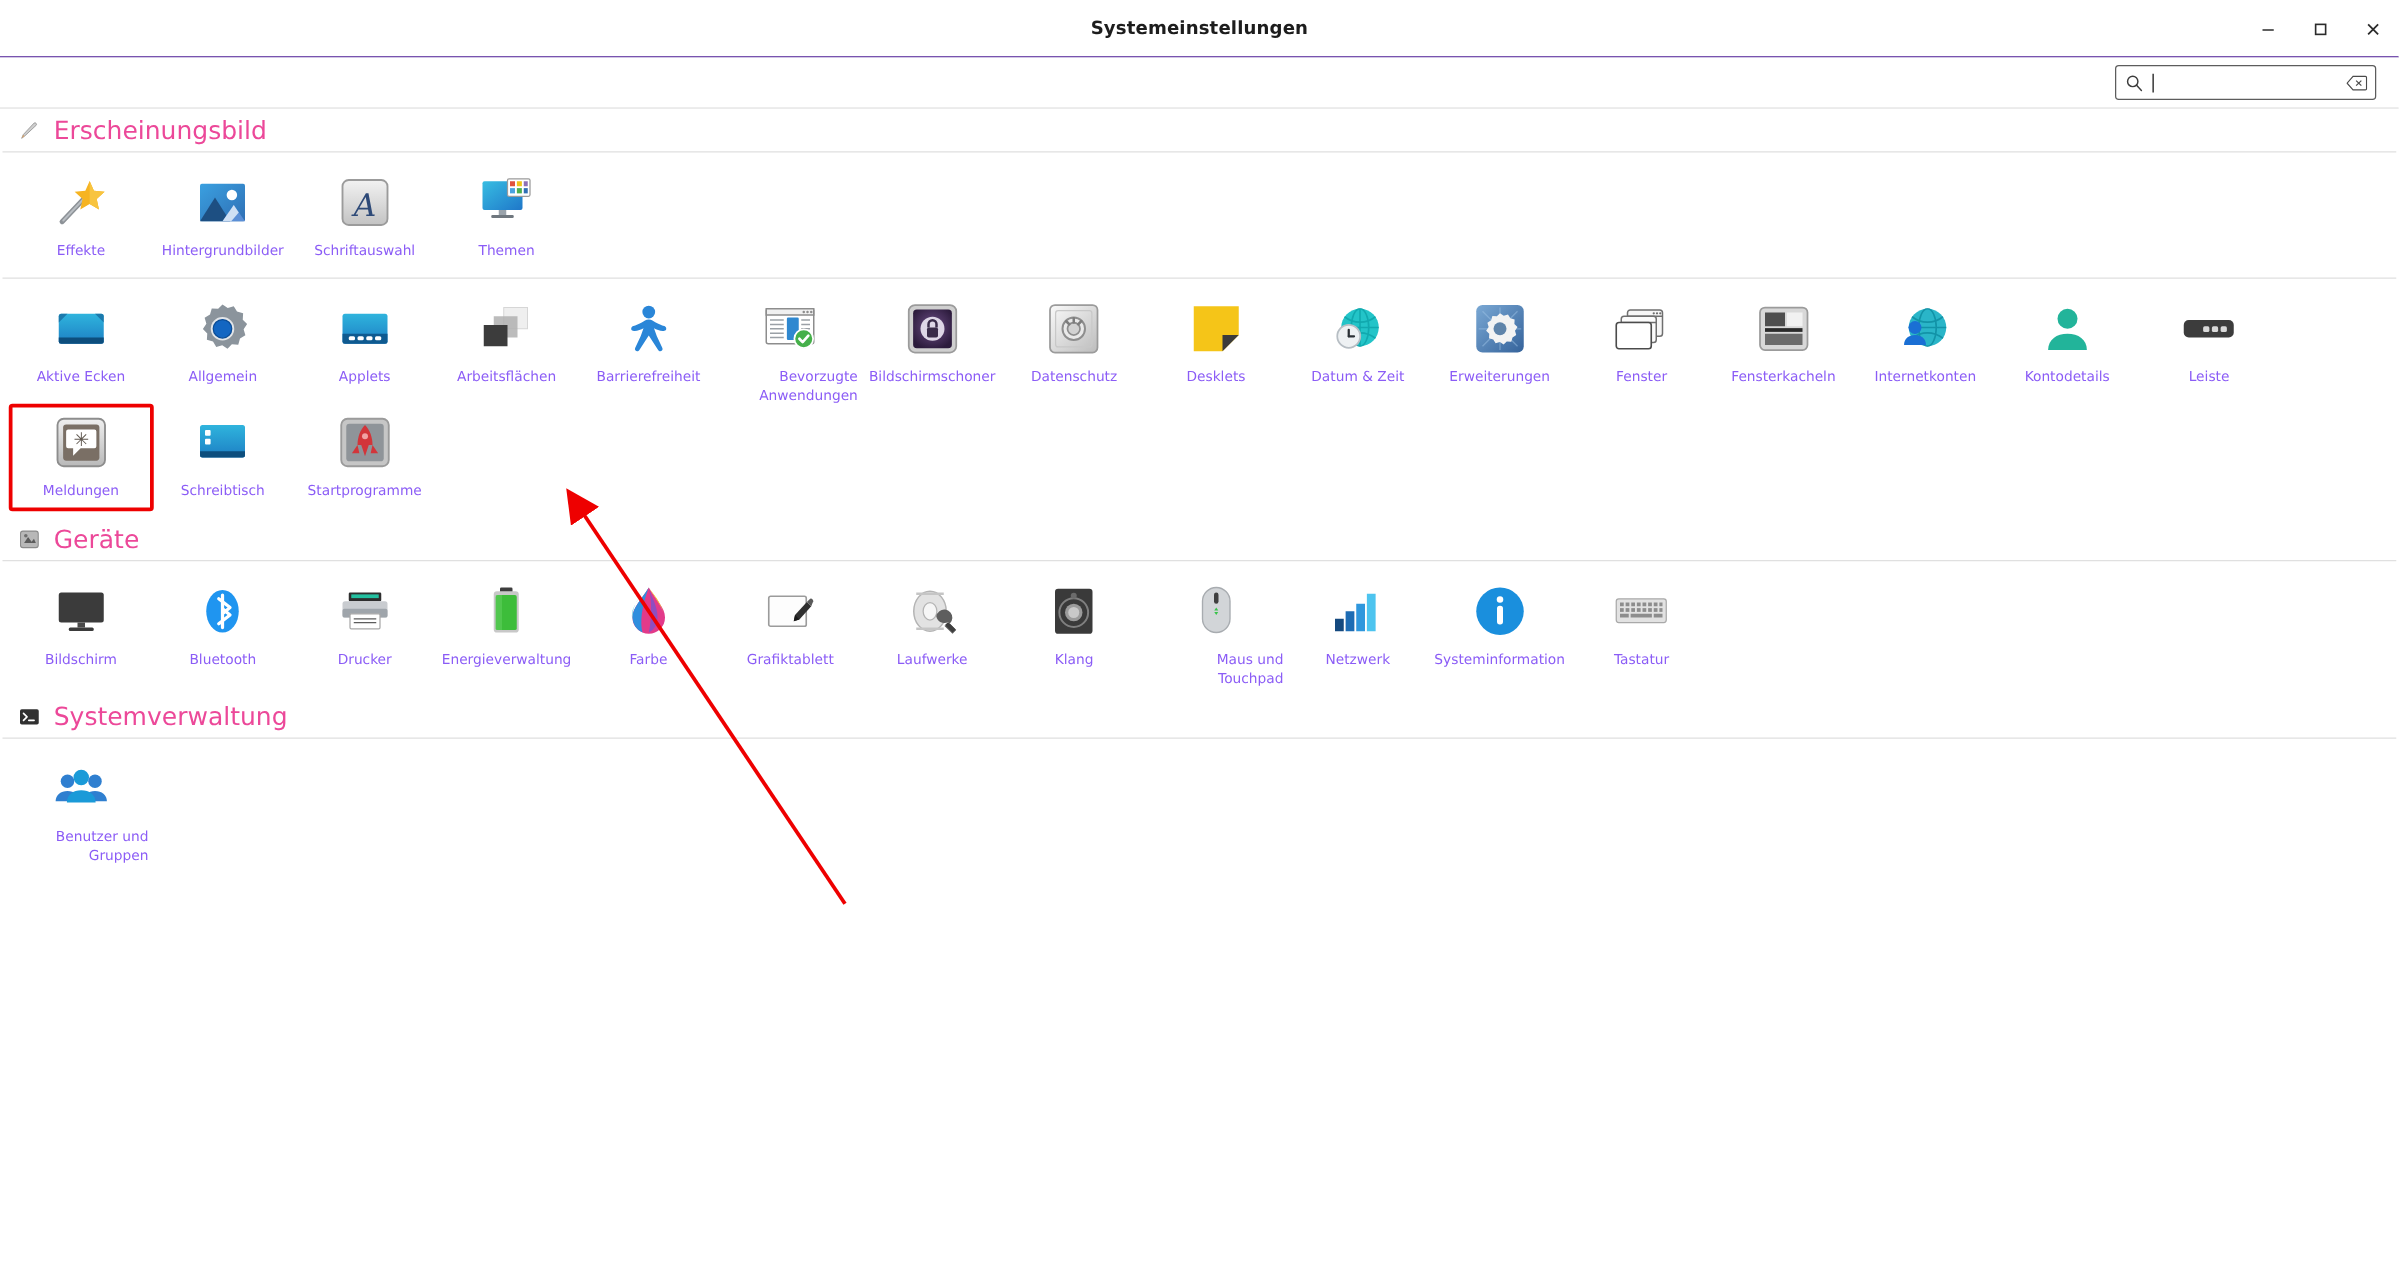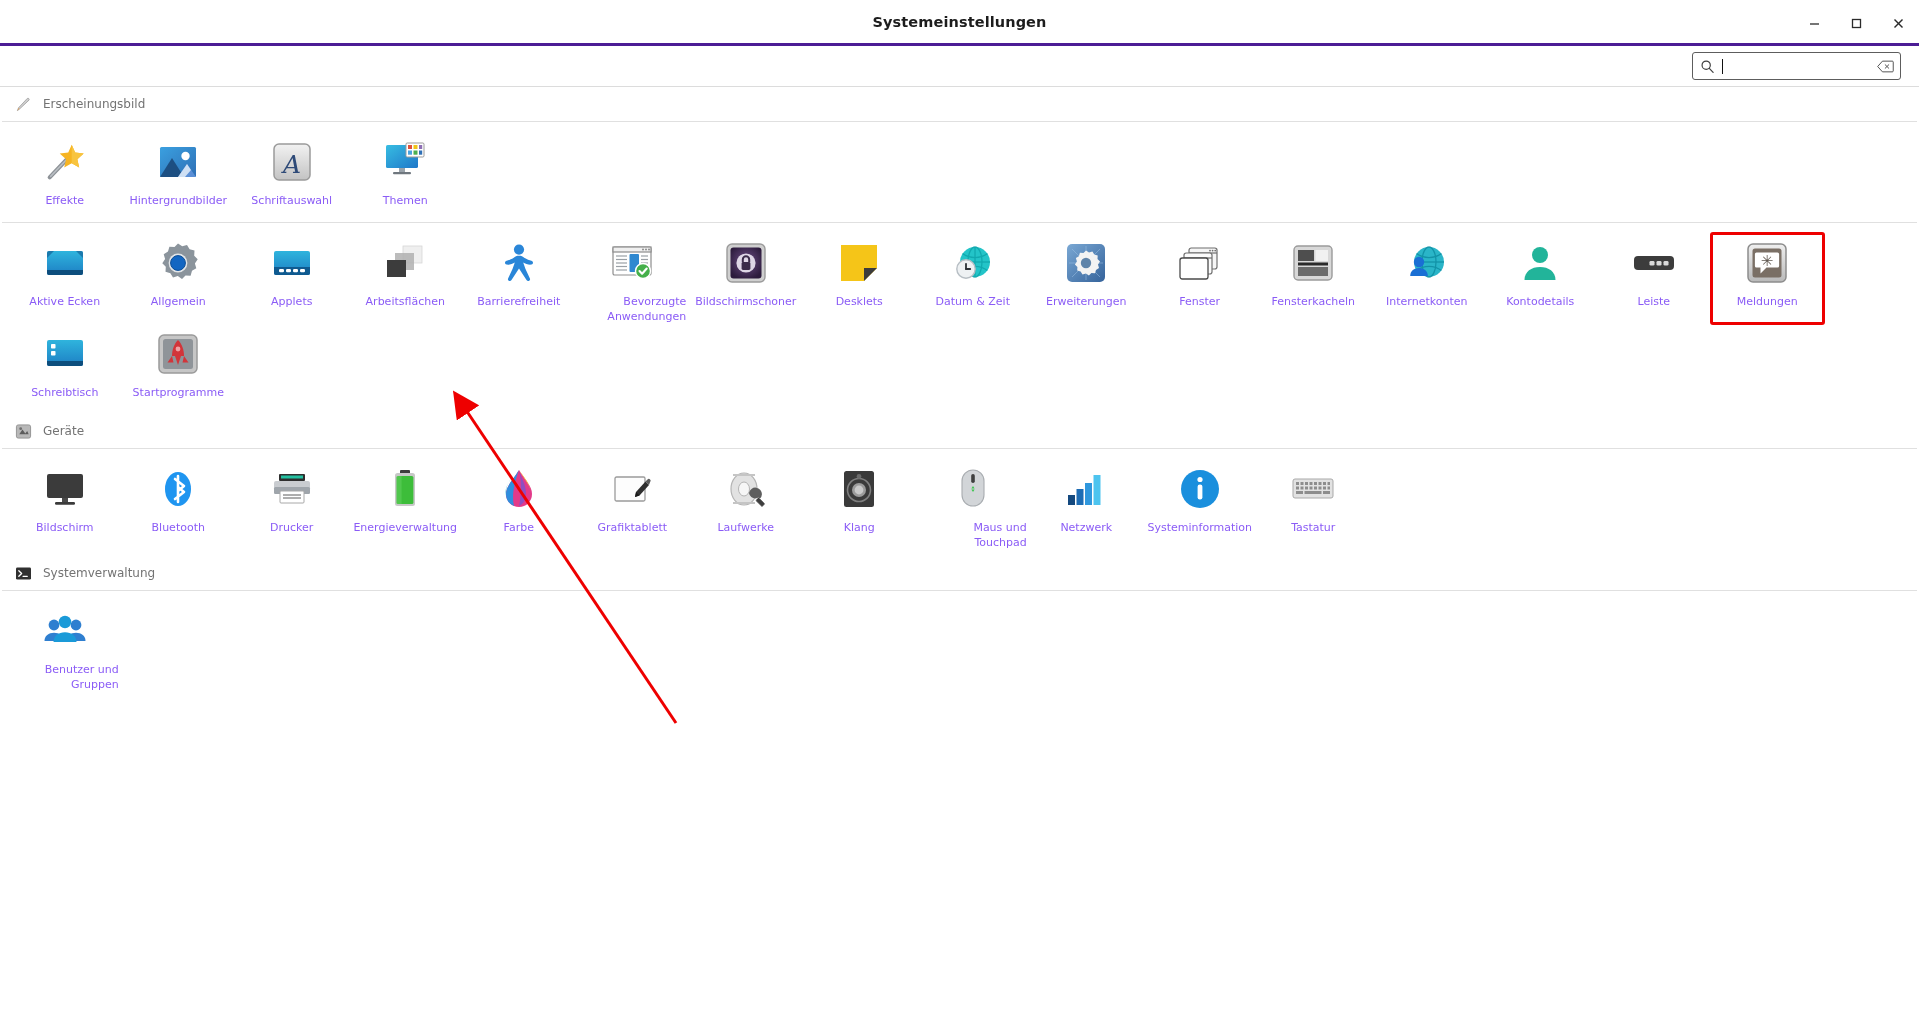--- a/index.html
+++ b/index.html
@@ -10,21 +10,21 @@
     background: #ffffff;
     font-family: "DejaVu Sans", "Liberation Sans", sans-serif;
     overflow: hidden;
   }
 
   
   .titlebar {
     position: relative;
     height: 46px;
     background: #ffffff;
-    border-bottom: 3px solid #4c1d95;
+    border-bottom: 1px solid #4c1d95;
     display: flex;
     align-items: center;
     justify-content: center;
   }
   .title-text {
     font-size: 14.5px;
     font-weight: bold;
     color: #1d1d1d;
     letter-spacing: 0.1px;
   }
@@ -87,22 +87,22 @@
     align-items: center;
     gap: 11px;
     padding: 9px 0 9px 14px;
     height: 34px;
   }
   .section-head .sec-icon {
     width: 18px; height: 18px;
     display: flex; align-items: center; justify-content: center;
   }
   .section-title {
-    font-size: 12px;
-    color: #737373;
+    font-size: 20px;
+    color: #ec4899;
   }
   .section-rule {
     border-bottom: 1px solid #e0e0e0;
     margin: 0 2px 0 2px;
   }
 
   .grid {
     display: flex;
     flex-wrap: wrap;
     padding: 10px 0 6px 8px;
@@ -397,20 +397,42 @@
             <rect x="2" y="2" width="38" height="38" rx="5" fill="#cfcfcf" stroke="#9b9b9b" stroke-width="1.4"></rect>
             <rect x="5.5" y="5.5" width="31" height="31" rx="3" fill="url(#ssG)"></rect>
             <circle cx="21" cy="21" r="9.6" fill="#ded6e6"></circle>
             <rect x="16.6" y="20" width="8.8" height="8" rx="1.4" fill="#3a2b49"></rect>
             <path d="M17.8 20 v-2.6 a3.2 3.2 0 0 1 6.4 0 V20" fill="none" stroke="#3a2b49" stroke-width="2"></path>
           </svg>
         </span>
         <span class="lbl">Bildschirmschoner</span>
       </div>
 
+      <div class="cell">
+        <span class="ico">
+          <svg class="icon" width="42" height="42" viewBox="0 0 42 42">
+            <defs>
+                <linearGradient id="dsG" x1="0" y1="0" x2="1" y2="1">
+              <stop offset="0" stop-color="#fafafa"></stop>
+                  <stop offset="1" stop-color="#bcbcbc"></stop>
+                </linearGradient>
+              </defs>
+            <rect x="2" y="2" width="38" height="38" rx="4" fill="url(#dsG)" stroke="#9b9b9b" stroke-width="1.4"></rect>
+            <rect x="6.5" y="6.5" width="29" height="29" rx="2" fill="none" stroke="#c8c8c8" stroke-width="1"></rect>
+            <circle cx="21" cy="21" r="9" fill="#e9e9e9" stroke="#8e8e8e" stroke-width="1.6"></circle>
+            <circle cx="21" cy="21" r="5" fill="#d2d2d2" stroke="#8e8e8e" stroke-width="1.4"></circle>
+            <g stroke="#7d7d7d" stroke-width="2" stroke-linecap="round">
+              <line x1="21" y1="12.5" x2="21" y2="16"></line>
+              <line x1="27" y1="15" x2="24.6" y2="17.4"></line>
+              <line x1="15" y1="15" x2="17.4" y2="17.4"></line>
+            </g>
+          </svg>
+        </span>
+        <span class="lbl">Datenschutz</span>
+      </div>
 
       <div class="cell">
         <span class="ico">
           <svg class="icon" width="42" height="42" viewBox="0 0 42 42">
             <path d="M3 3 H39 V26 L26 39 H3 Z" fill="#f5c518"></path>
             <path d="M39 26 L26 39 V26 Z" fill="#3b3b3b"></path>
           </svg>
         </span>
         <span class="lbl">Desklets</span>
       </div>

